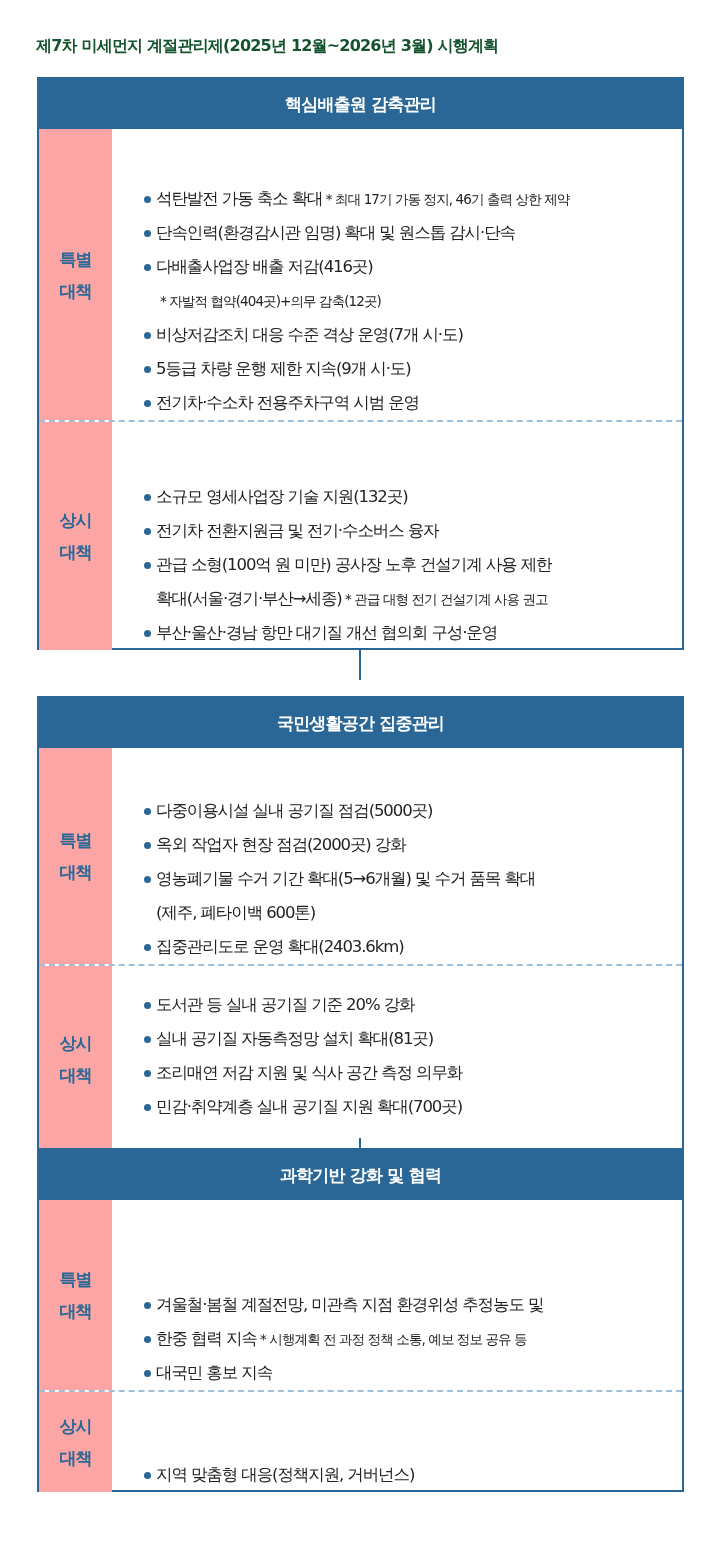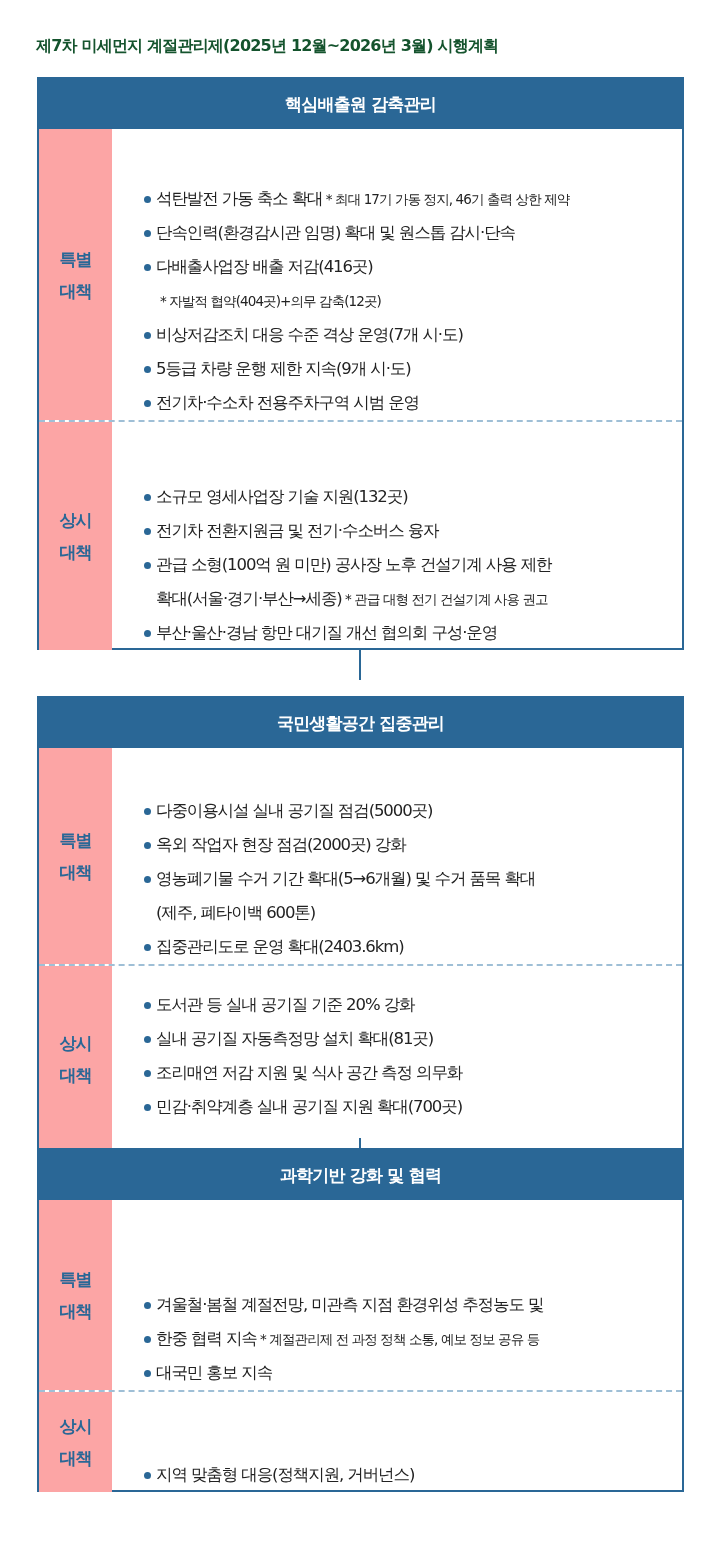--- a/index.html
+++ b/index.html
@@ -138,21 +138,21 @@
   <div class="section-header">과학기반 강화 및 협력</div>
   <div class="row" style="height:190px;">
     <div class="row-label">
       <div>
           <span>특별</span>
           <span>대책</span>
         </div>
     </div>
     <div class="row-body">
       <div class="item"><span>겨울철·봄철 계절전망, 미관측 지점 환경위성 추정농도 및</span></div>
-      <div class="item"><span>한중 협력 지속</span><span class="small"> * 계절관리제 전 과정 정책 소통, 예보 정보 공유 등</span></div>
+      <div class="item"><span>한중 협력 지속</span><span class="small"> * 시행계획 전 과정 정책 소통, 예보 정보 공유 등</span></div>
       <div class="item"><span>대국민 홍보 지속</span></div>
     </div>
   </div>
   <div class="row" style="height:100px;">
     <div class="row-label">
       <div>
           <span>상시</span>
           <span>대책</span>
         </div>
     </div>

